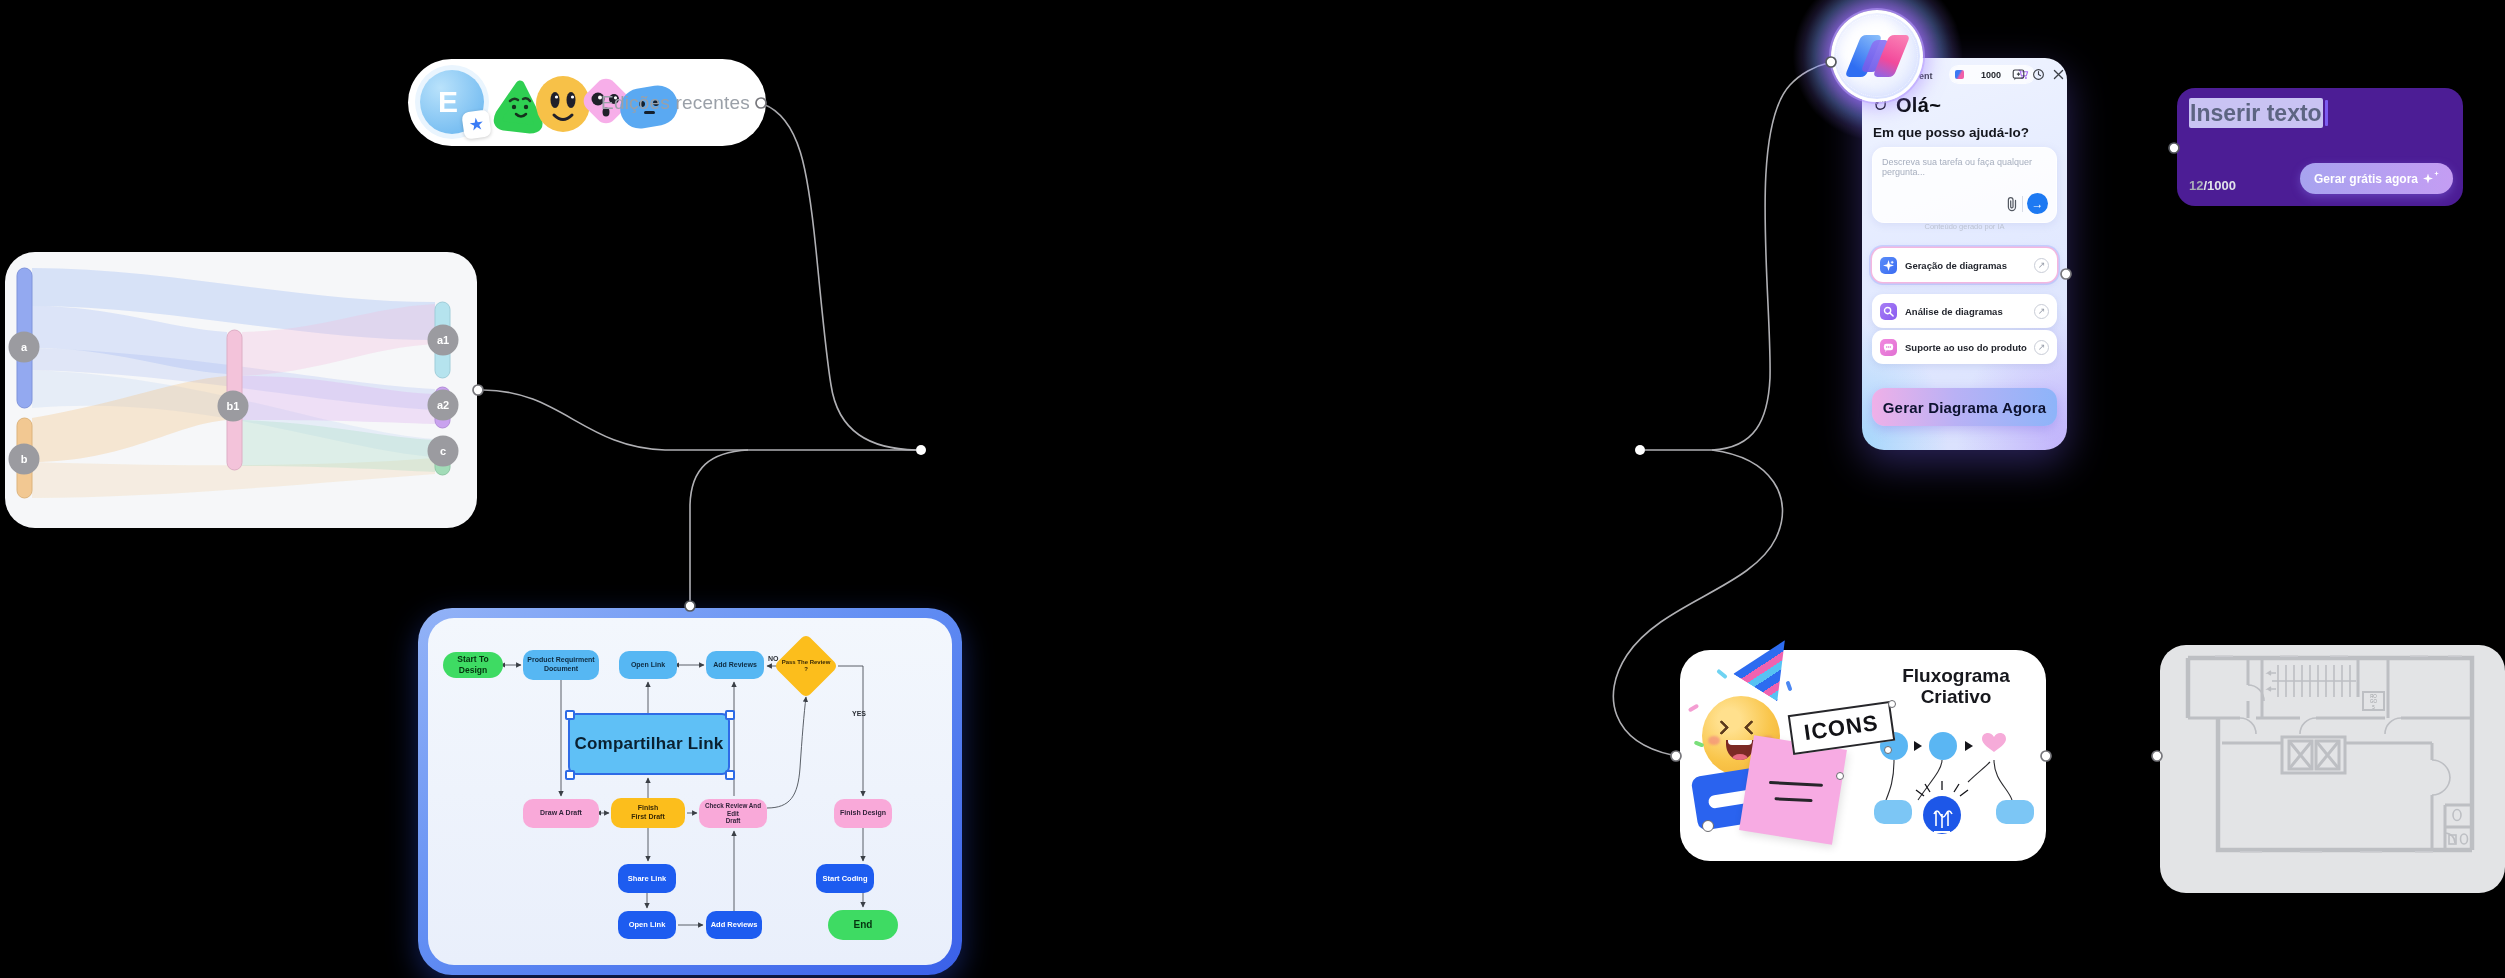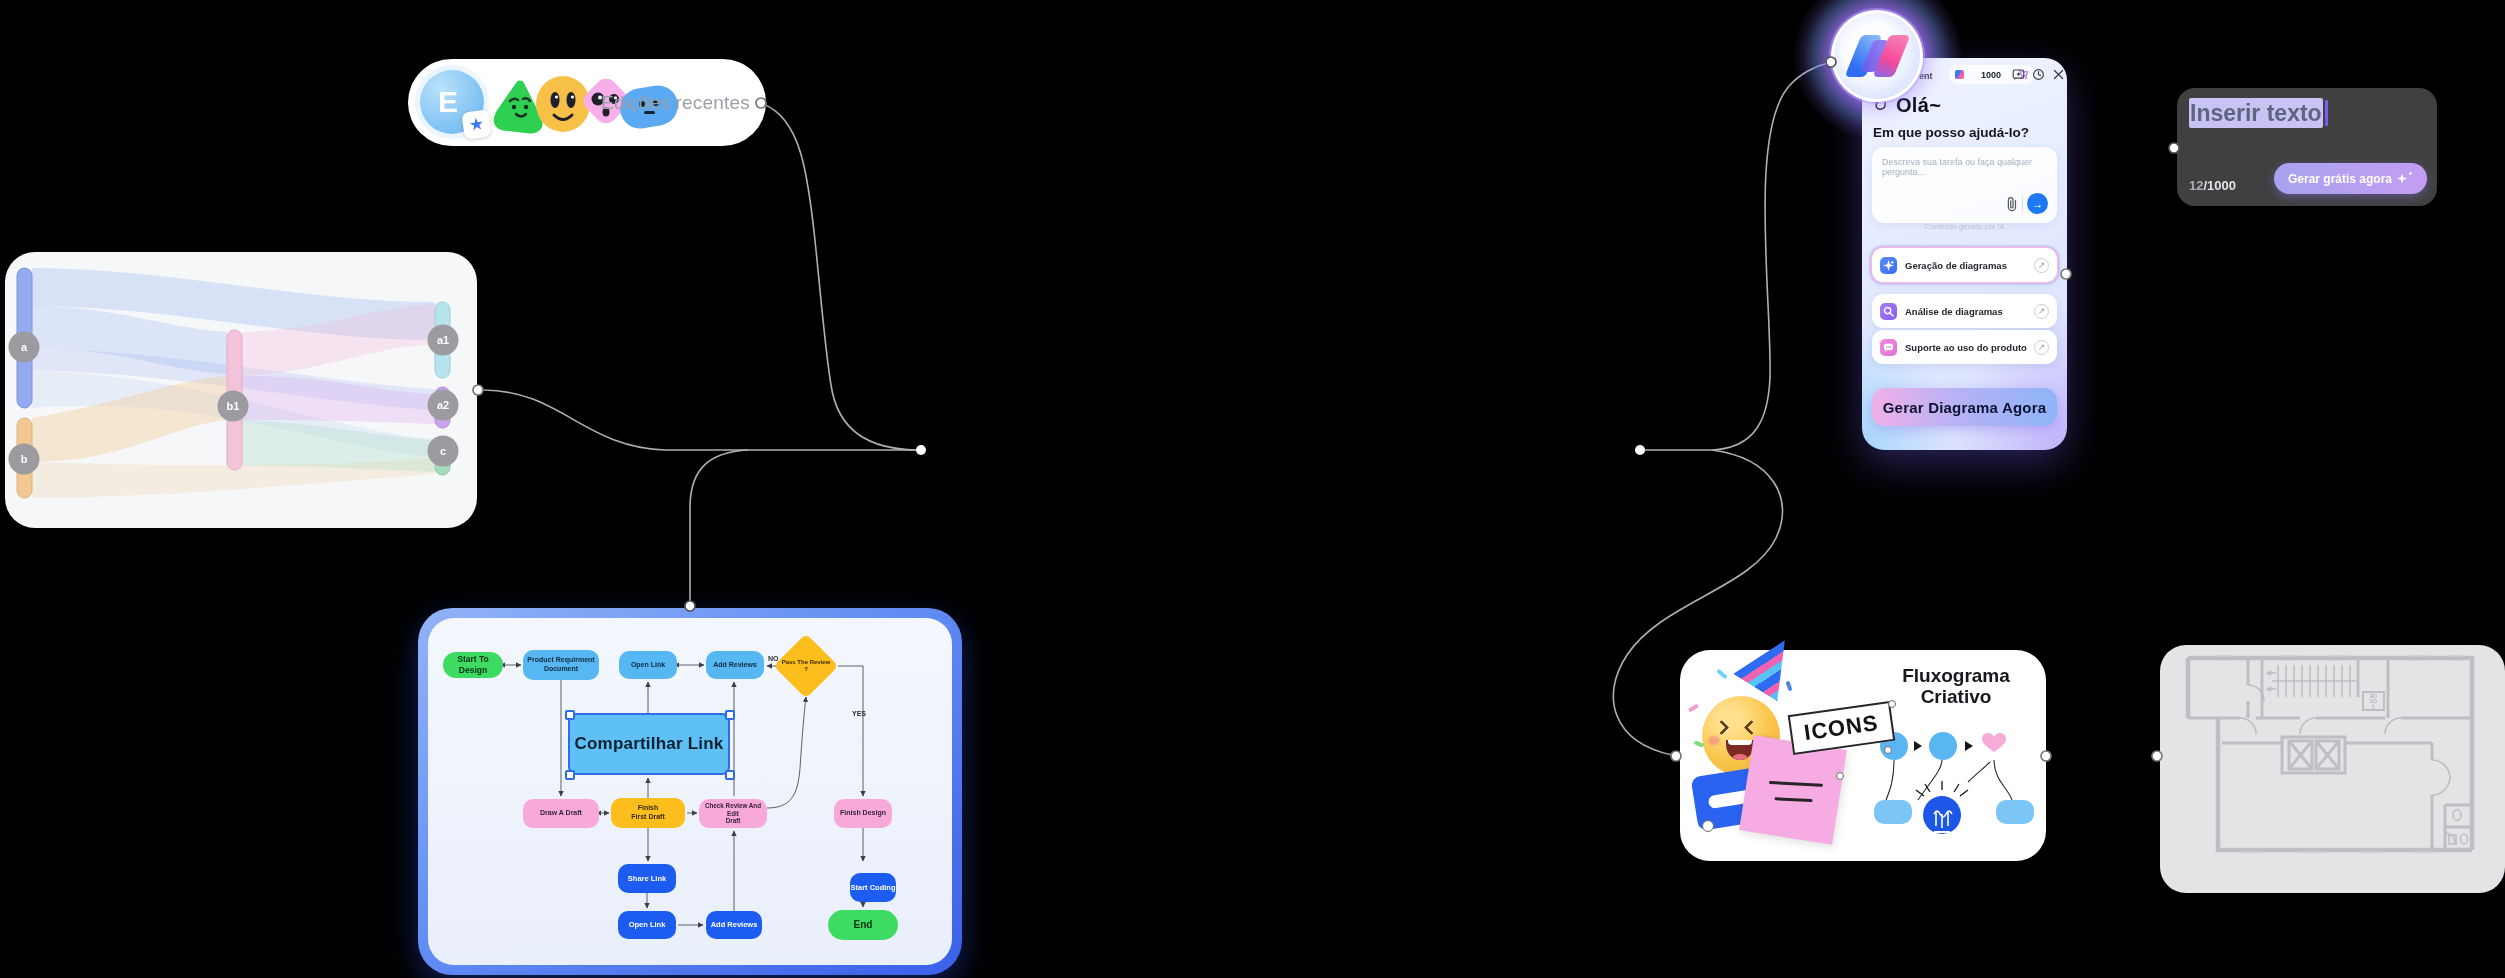--- a/index.html
+++ b/index.html
@@ -94,21 +94,21 @@
     border:3px solid rgba(255,255,255,.95);
     box-shadow:0 0 0 2px rgba(185,160,255,.55), 0 0 20px 5px rgba(150,110,255,.5), inset 0 0 16px rgba(150,170,255,.35); }
   #logo-disc .ring { position:absolute; inset:2px; border-radius:50%; border:1px dotted rgba(255,255,255,.55); }
   #logo-mark { position:absolute; left:50%; top:50%; width:54px; height:46px; transform:translate(-50%,-50%); }
   #logo-mark .bar { position:absolute; top:2px; width:21px; height:42px; border-radius:5px; transform:skewX(-22deg); }
   #logo-mark .b1 { left:3px;  background:linear-gradient(210deg,#8fc3fb 0%, #2f6ef2 75%); }
   #logo-mark .b2 { left:17px; width:16px; height:32px; top:7px; background:linear-gradient(200deg,#8f7bf5,#6d5ae8); opacity:.95; }
   #logo-mark .b3 { left:31px; background:linear-gradient(200deg,#fb87b8 0%, #f2499b 60%, #7f6af0 100%); }
 
   
-  #text-card { left:2177px; top:88px; width:260px; height:118px; border-radius:18px; background:#404040;
+  #text-card { left:2177px; top:88px; width:286px; height:118px; border-radius:18px; background:#4c1d95;
     z-index:10; box-shadow:0 8px 26px rgba(0,0,0,.45); }
   #tc-value { position:absolute; left:12px; top:12px; font-size:23px; font-weight:700; color:#5d6582; }
   #tc-value .hl { background:#c9c3f3; border-radius:2px; padding:2px 1px; }
   #tc-caret { display:inline-block; width:3px; height:26px; background:#7c5bf0; vertical-align:-5px; margin-left:2px; border-radius:1px; }
   #tc-counter { position:absolute; left:12px; bottom:13px; font-size:13px; font-weight:700; }
   #tc-counter .cur { color:#a9aeb8; } #tc-counter .max { color:#e0e3e9; }
   #tc-btn { position:absolute; right:10px; bottom:12px; height:31px; padding:0 14px; border-radius:16px;
     background:linear-gradient(90deg,#a7a3ef 0%, #c49df3 100%); color:#fff; font-size:12px; font-weight:700;
     display:flex; align-items:center; gap:5px; box-shadow:0 3px 10px rgba(140,120,240,.4); }
   .star4 { display:inline-block; width:10px; height:10px; background:#fff;
@@ -285,21 +285,21 @@
           <div class="fc-node selected" style="background: rgb(95, 192, 246); color: rgb(10, 32, 48); font-size: 17px; left: 140px; top: 95px; width: 162px; height: 62px;">Compartilhar Link<span class="fc-handle" style="left: -5px; top: -5px;"></span><span class="fc-handle" style="left: 155px; top: -5px;"></span><span class="fc-handle" style="left: -5px; top: 55px;"></span><span class="fc-handle" style="left: 155px; top: 55px;"></span></div>
           <div class="fc-node rect" style="background: rgb(249, 169, 217); color: rgb(51, 36, 59); font-size: 7px; left: 95px; top: 181px; width: 76px; height: 29px;">Draw A Draft</div>
           <div class="fc-node rect" style="background: rgb(252, 190, 28); color: rgb(58, 42, 5); font-size: 7px; left: 183px; top: 180px; width: 74px; height: 30px;">Finish
 First Draft</div>
           <div class="fc-node rect" style="background: rgb(249, 169, 217); color: rgb(51, 36, 59); font-size: 6.3px; left: 271px; top: 181px; width: 68px; height: 29px;">Check Review And Edit
 Draft</div>
           <div class="fc-node rect" style="background: rgb(249, 169, 217); color: rgb(51, 36, 59); font-size: 7px; left: 406px; top: 181px; width: 58px; height: 29px;">Finish Design</div>
           <div class="fc-node rect" style="background: rgb(29, 92, 240); color: rgb(255, 255, 255); font-size: 7.5px; left: 190px; top: 246px; width: 58px; height: 29px;">Share Link</div>
           <div class="fc-node rect" style="background: rgb(29, 92, 240); color: rgb(255, 255, 255); font-size: 7.5px; left: 190px; top: 293px; width: 58px; height: 28px;">Open Link</div>
           <div class="fc-node rect" style="background: rgb(29, 92, 240); color: rgb(255, 255, 255); font-size: 7.5px; left: 278px; top: 293px; width: 56px; height: 28px;">Add Reviews</div>
-          <div class="fc-node rect" style="background: rgb(29, 92, 240); color: rgb(255, 255, 255); font-size: 7.5px; left: 422px; top: 246px; width: 46px; height: 29px; margin-top: 9px;">Start Coding</div>
+          <div class="fc-node rect" style="background: rgb(29, 92, 240); color: rgb(255, 255, 255); font-size: 7.5px; left: 388px; top: 246px; width: 58px; height: 29px;">Start Coding</div>
           <div class="fc-node pill" style="background: rgb(62, 219, 99); color: rgb(5, 51, 15); font-size: 10px; left: 400px; top: 292px; width: 70px; height: 30px;">End</div>
         </div>
       <div class="fc-edge-label" style="left:340px;top:37px;">NO</div>
       <div class="fc-edge-label" style="left:424px;top:92px;">YES</div>
     </div>
   </div>
 
   <div id="assistant-card" class="card">
     <span id="as-title-frag">ent</span>
     <div id="as-badge">

